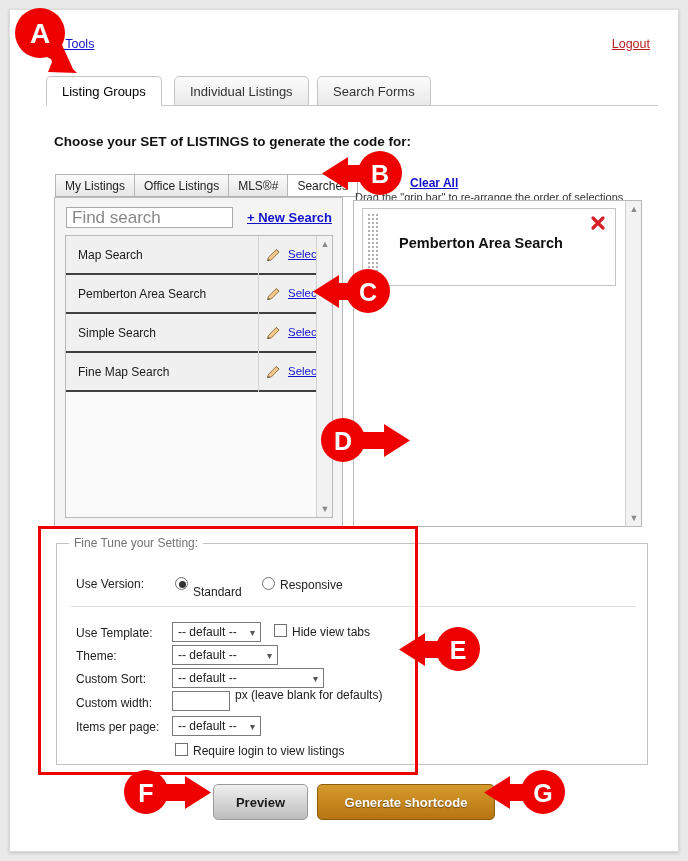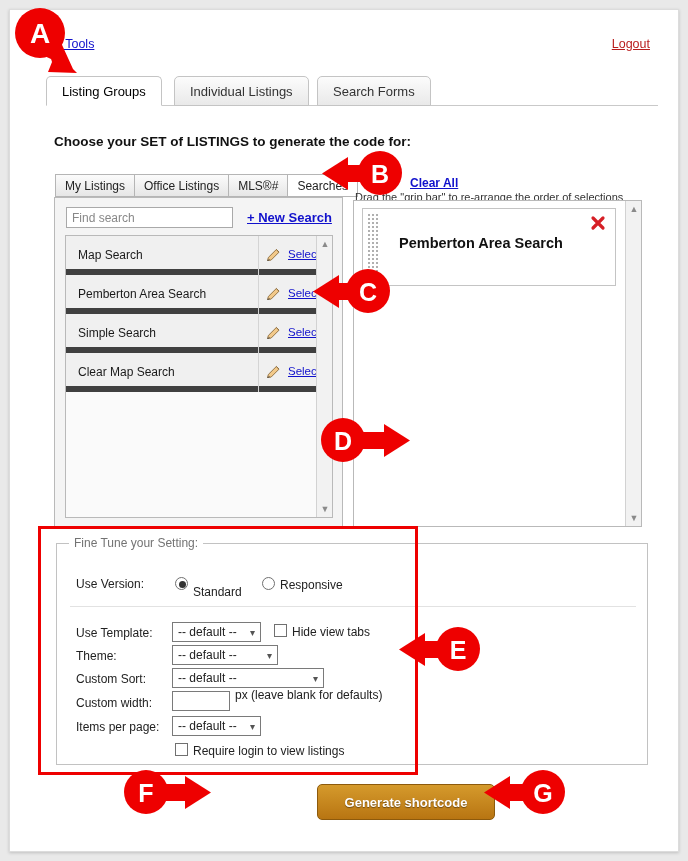--- a/index.html
+++ b/index.html
@@ -142,21 +142,21 @@
     left: 0; top: 0;
     width: 100%; height: 38px;
   }
   .find-input {
     position: absolute;
     left: 11px; top: 9px;
     width: 167px; height: 21px;
     border: 1px solid #a9a9a9;
     background: #ffffff;
     font-family: "Liberation Sans", sans-serif;
-    font-size: 12px;
+    font-size: 17px;
     color: #222;
     padding: 0 5px;
   }
   .find-input::placeholder { color: #888; }
   .new-search {
     position: absolute;
     left: 192px; top: 12px;
     color: #1111cc;
     font-weight: bold;
     font-size: 13px;
@@ -174,21 +174,21 @@
   .list-scroll-area {
     position: absolute;
     left: 0; top: 0;
     width: 252px; height: 281px;
     background: #fafafa;
   }
   .list-row {
     position: relative;
     height: 39px;
     background: #f0f0f0;
-    border-bottom: 6px solid #404040;
+    border-bottom: 2px solid #404040;
     cursor: pointer;
   }
   .list-row .lr-name {
     position: absolute;
     left: 12px; top: 12px;
     font-size: 12px;
     color: #1a1a1a;
   }
   .list-row .lr-pencil {
     position: absolute;
@@ -467,21 +467,21 @@
             <svg width="18" height="18" viewBox="0 0 18 18">
               <path d="M3.5 14.5 L4.4 11.4 L12.3 3.5 L15 6.2 L7.1 14.1 Z" fill="#f2c98a" stroke="#8a6a3a" stroke-width="0.9"></path>
               <path d="M12.3 3.5 L15 6.2" stroke="#8a6a3a" stroke-width="0.9"></path>
               <path d="M3.5 14.5 L5.6 13.6" fill="none" stroke="#444" stroke-width="0.9"></path>
             </svg>
           </span>
           <span class="lr-select">Select »</span>
         </div>
 
         <div class="list-row">
-          <span class="lr-name">Clear Map Search</span>
+          <span class="lr-name">Fine Map Search</span>
           <span class="lr-sep"></span>
           <span class="lr-pencil">
             <svg width="18" height="18" viewBox="0 0 18 18">
               <path d="M3.5 14.5 L4.4 11.4 L12.3 3.5 L15 6.2 L7.1 14.1 Z" fill="#f2c98a" stroke="#8a6a3a" stroke-width="0.9"></path>
               <path d="M12.3 3.5 L15 6.2" stroke="#8a6a3a" stroke-width="0.9"></path>
               <path d="M3.5 14.5 L5.6 13.6" fill="none" stroke="#444" stroke-width="0.9"></path>
             </svg>
           </span>
           <span class="lr-select">Select »</span>
         </div>
@@ -550,20 +550,21 @@
     <div class="ft-label" style="left:19px; top:176px;">Items per page:</div>
     <div class="sel-ctl" style="left:115px; top:172px; width:89px;">
       <span class="txt">-- default --</span>
       <span class="caret">▾</span>
     </div>
 
     <div class="checkbox" style="left:118px; top:199px;"></div>
     <div class="ft-label" style="left:136px; top:200px;">Require login to view listings</div>
   </div>
 
+  <button class="btn-preview">Preview</button>
   <button class="btn-generate">Generate shortcode</button>
 
 </div>
 
 <div class="anno-box-e"></div>
 
 <svg class="anno" style="left:0; top:0;" width="688" height="861">
 
   <g>
     <circle cx="40" cy="33" r="25" fill="#ee0000"></circle>

